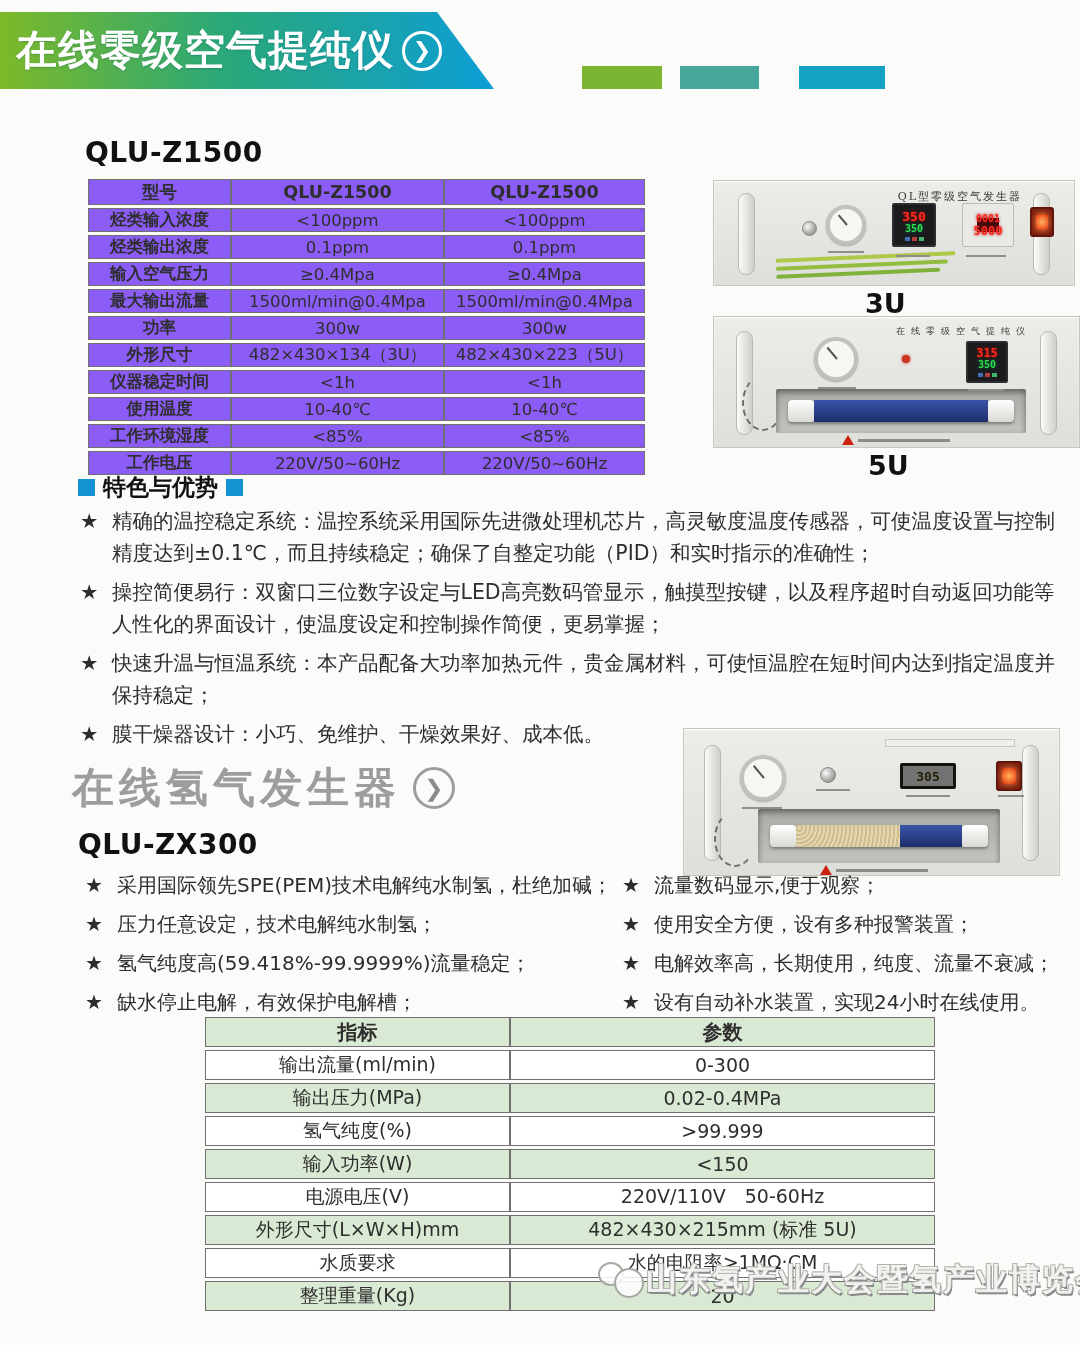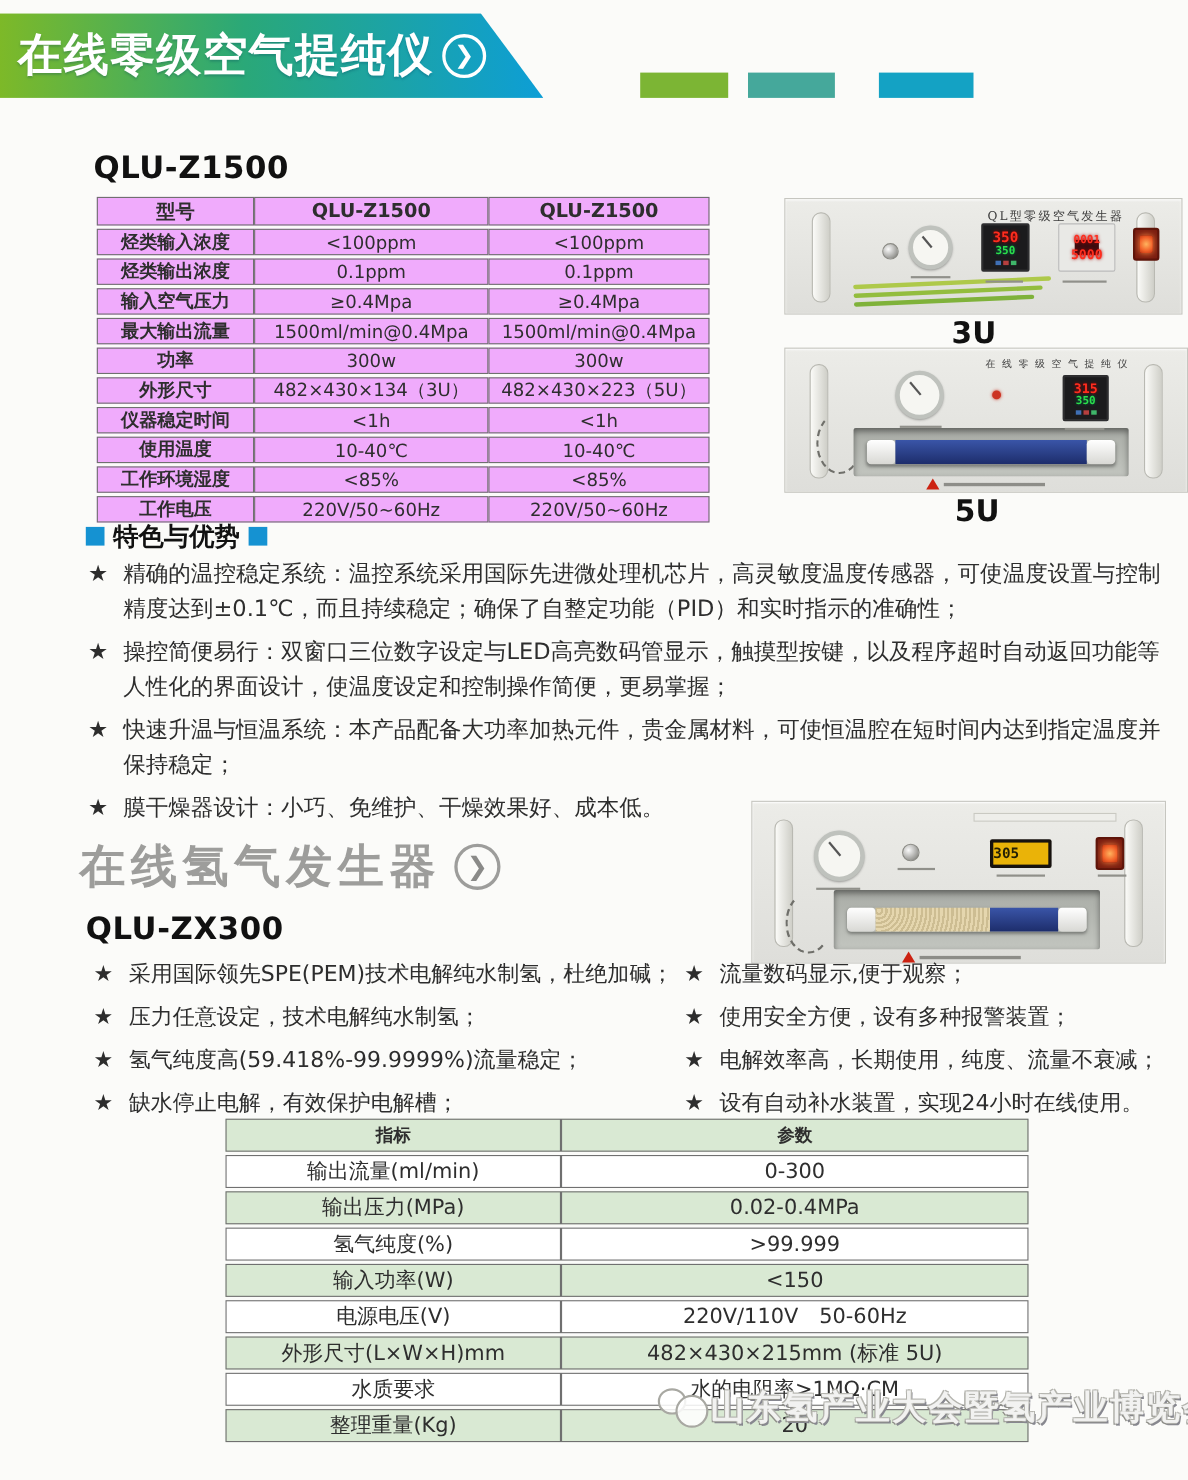--- a/index.html
+++ b/index.html
@@ -36,30 +36,30 @@
   #model1 { left:85px; top:136px; }
   #model2 { left:78px; top:828px; }
 
   
   table { border-collapse:separate; border-spacing:0 3px; }
   td {
     border:1px solid #707070; text-align:center; vertical-align:middle;
     color:#2e2e2e; padding:0 4px;
   }
   #spec-table1 { position:absolute; left:88px; top:176px; width:557px; }
-  #spec-table1 td { background:#f0abfc; height:22px; font-size:16.5px; }
+  #spec-table1 td { background:#8b5cf6; height:22px; font-size:16.5px; }
   #spec-table1 tr.head td { font-weight:bold; font-size:17.5px; }
   #spec-table1 td.c1 { width:143px; font-weight:600; }
   #spec-table1 td.c2 { width:213px; }
   #spec-table1 td.c3 { width:201px; }
 
   #spec-table2 { position:absolute; left:205px; top:1014px; width:730px; }
   #spec-table2 td { height:30px; font-size:19px; background:#fff; }
   #spec-table2 tr:nth-child(odd) td { background:#d9e9d3; }
-  #spec-table2 tr.head td { font-weight:bold; font-size:16px; }
+  #spec-table2 tr.head td { font-weight:bold; font-size:20px; }
   #spec-table2 td.c1 { width:305px; }
   #spec-table2 td.c2 { width:425px; }
 
   
   .device {
     position:absolute; background:linear-gradient(#ecece8,#dededa);
     border:1px solid #c6c6c0; box-shadow:inset 0 1px 2px #fff;
   }
   .handle {
     position:absolute; width:17px; background:linear-gradient(90deg,#fbfbf8,#cfcfc8);
@@ -323,21 +323,21 @@
     </li>
 </ul>
 
 <div class="device" style="left:683px; top:728px; width:377px; height:148px;">
   <div class="handle" style="left:20px; top:16px; height:116px;"></div>
   <div class="handle" style="right:20px; top:16px; height:116px;"></div>
   <div style="position:absolute; right:44px; top:10px; width:130px; height:8px; background:#eeeeea; border:1px solid #c9c9c2;"></div>
   <div class="gauge" style="left:56px; top:26px; width:46px; height:46px;"></div>
   <div class="knob" style="left:136px; top:38px; width:16px; height:16px;"></div>
   <div style="position:absolute; left:216px; top:34px; width:56px; height:26px; background:#17120e; border-radius:2px; padding:3px;">
-    <div style="width:100%; height:100%; background:#eab308; display:flex; align-items:center; justify-content:flex-start;">
+    <div style="width:100%; height:100%; background:#737373; display:flex; align-items:center; justify-content:center;">
       <span class="seg" style="font-size:13px; color:#241f05;">305</span>
     </div>
   </div>
   <div class="switch" style="left:312px; top:32px; width:26px; height:30px;">
       <i></i>
     </div>
   <div class="arc" style="left:30px; top:82px;"></div>
   <div class="recess" style="left:74px; top:80px; width:242px; height:54px;">
     <div class="tube" style="left:12px; top:16px; width:218px;">
       <span class="cap"></span>

